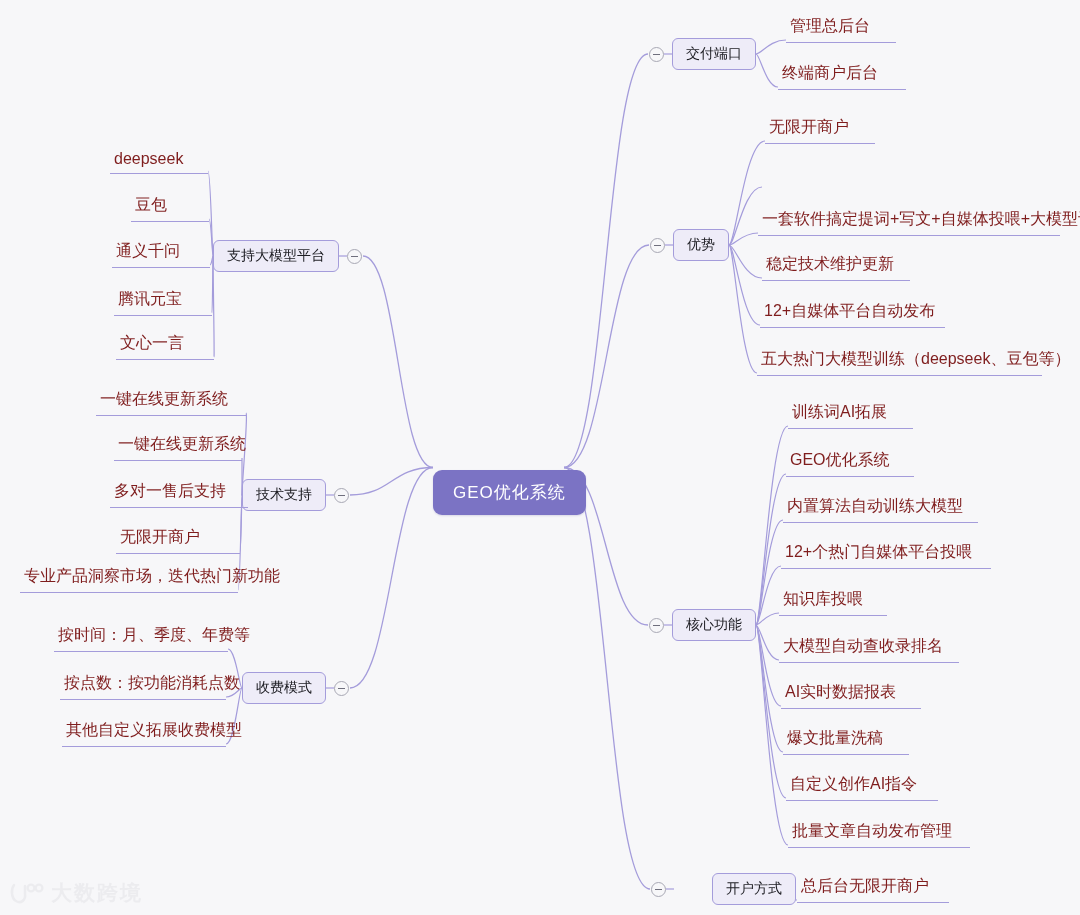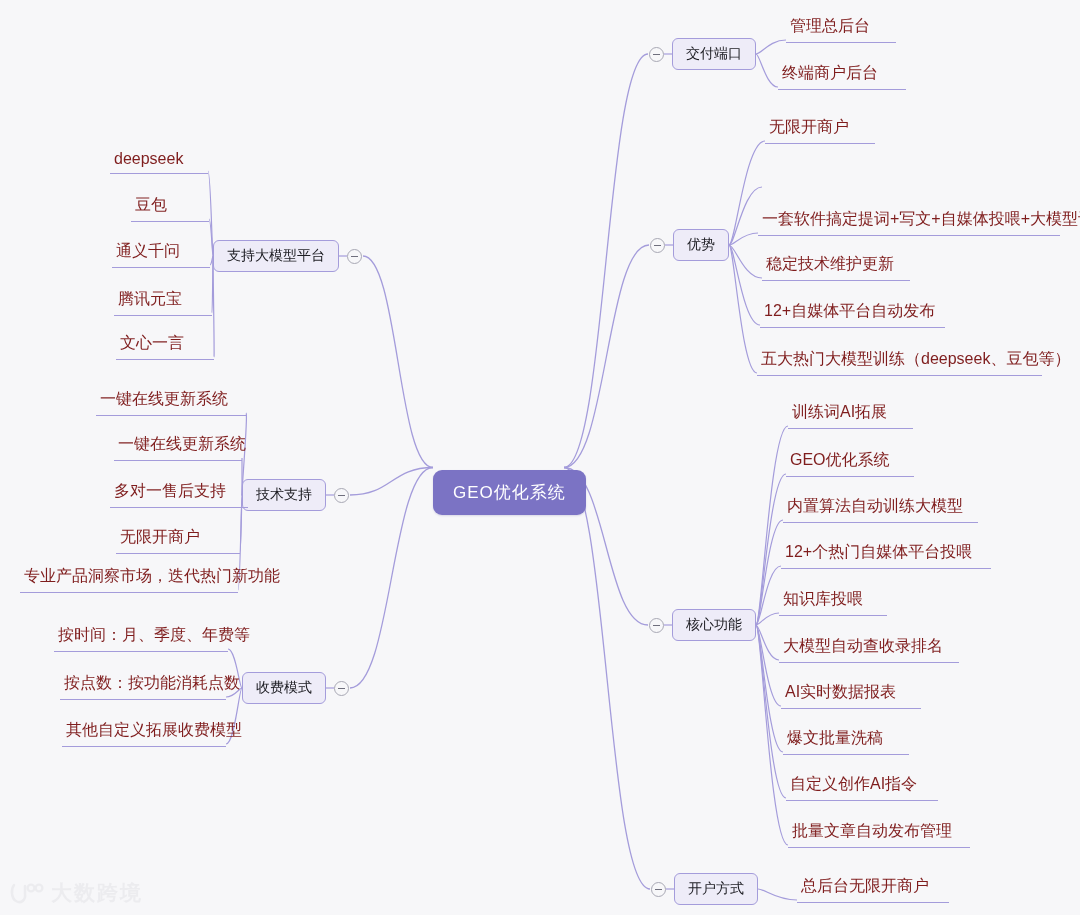--- a/index.html
+++ b/index.html
@@ -166,21 +166,21 @@
     <div class="node leaf-node right" style="left: 788px; top: 401px; width: 125px;">训练词AI拓展</div>
     <div class="node leaf-node right" style="left: 786px; top: 449px; width: 128px;">GEO优化系统</div>
     <div class="node leaf-node right" style="left: 783px; top: 495px; width: 195px;">内置算法自动训练大模型</div>
     <div class="node leaf-node right" style="left: 781px; top: 541px; width: 210px;">12+个热门自媒体平台投喂</div>
     <div class="node leaf-node right" style="left: 779px; top: 588px; width: 108px;">知识库投喂</div>
     <div class="node leaf-node right" style="left: 779px; top: 635px; width: 180px;">大模型自动查收录排名</div>
     <div class="node leaf-node right" style="left: 781px; top: 681px; width: 140px;">AI实时数据报表</div>
     <div class="node leaf-node right" style="left: 783px; top: 727px; width: 126px;">爆文批量洗稿</div>
     <div class="node leaf-node right" style="left: 786px; top: 773px; width: 152px;">自定义创作AI指令</div>
     <div class="node leaf-node right" style="left: 788px; top: 820px; width: 182px;">批量文章自动发布管理</div>
-    <div class="node branch-node" style="left: 674px; top: 873px;">开户方式</div>
+    <div class="node branch-node" style="left: 712px; top: 873px;">开户方式</div>
     <div class="collapse-btn" style="left: 651px; top: 881.5px;"></div>
     <div class="node leaf-node right" style="left: 797px; top: 875px; width: 152px;">总后台无限开商户</div>
     <div class="node branch-node" style="left: 213px; top: 240px;">支持大模型平台</div>
     <div class="collapse-btn" style="left: 347px; top: 248.5px;"></div>
     <div class="node leaf-node left" style="left: 110px; top: 149px; width: 98px;">deepseek</div>
     <div class="node leaf-node left" style="left: 131px; top: 194px; width: 78px;">豆包</div>
     <div class="node leaf-node left" style="left: 112px; top: 240px; width: 98px;">通义千问</div>
     <div class="node leaf-node left" style="left: 114px; top: 288px; width: 98px;">腾讯元宝</div>
     <div class="node leaf-node left" style="left: 116px; top: 332px; width: 98px;">文心一言</div>
     <div class="node branch-node" style="left: 242px; top: 479px;">技术支持</div>

